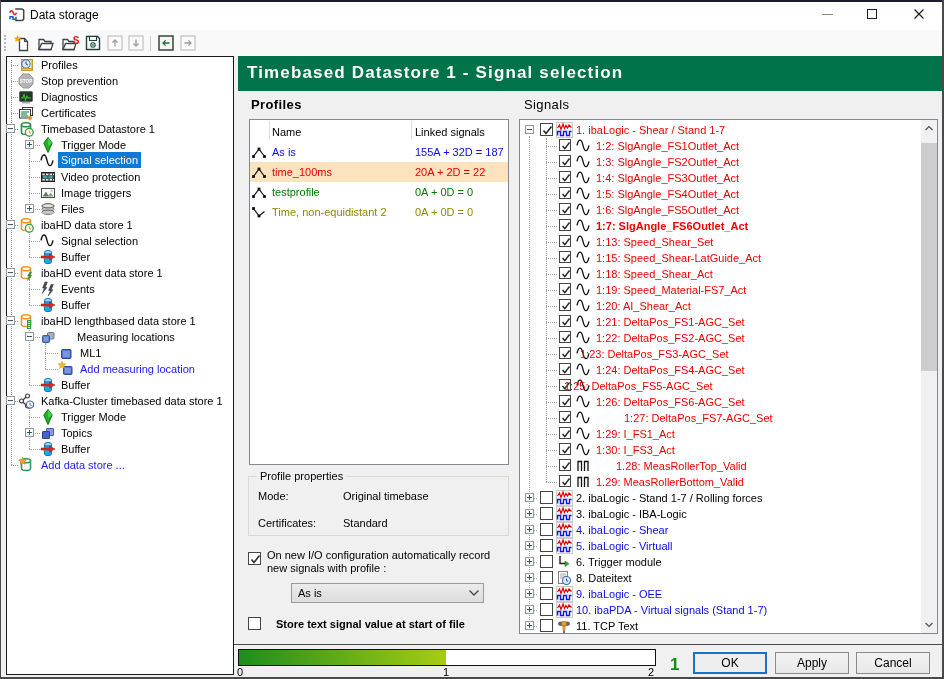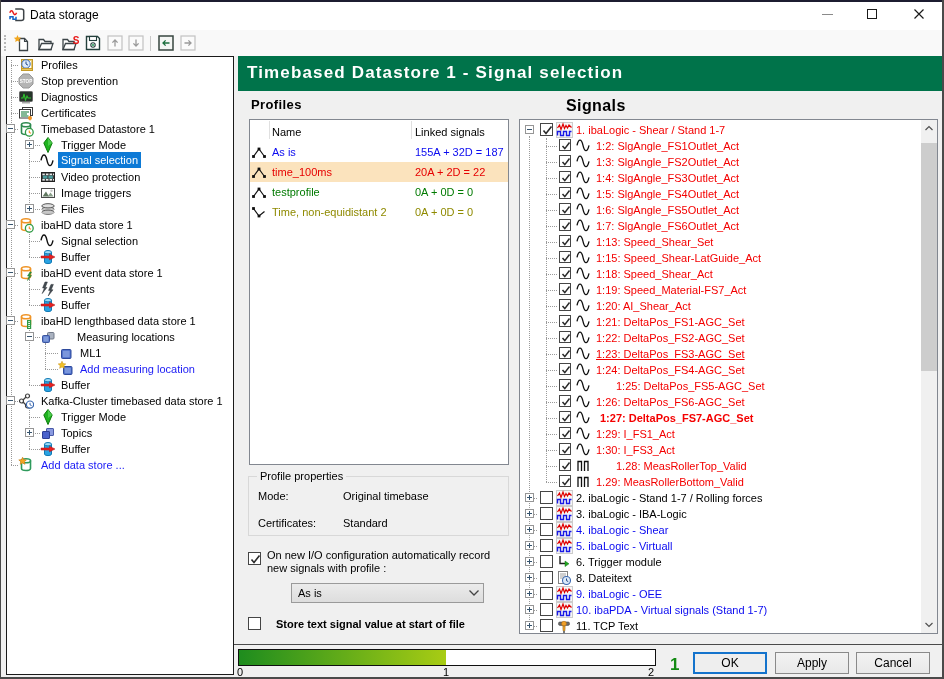--- a/index.html
+++ b/index.html
@@ -310,21 +310,21 @@
 <div class="abs" style="left:18px;top:457px;"><svg width="16" height="16" viewBox="0 0 16 16" style="">
       <path d="M3.5 3.5 L3.5 11.5 A4.5 2 0 0 0 12.5 11.5 L12.5 3.5" fill="#ffffff" stroke="#2e9a5c" stroke-width="1.6"></path>
       <ellipse cx="8" cy="3.7" rx="4.5" ry="2" fill="#ffffff" stroke="#2e9a5c" stroke-width="1.6"></ellipse>
       <polygon points="4.6,0.2 5.7,2.6 8.4,2.9 6.4,4.7 7,7.3 4.6,6 2.2,7.3 2.8,4.7 0.8,2.9 3.5,2.6" fill="#f5a623" stroke="#c87a10" stroke-width="0.6"></polygon>
     </svg></div>
 <div class="abs t11" style="left:41px;top:459px;color:#1a1af5;">Add data store ...</div>
 <div class="abs" style="left:238px;top:56px;width:704px;height:35px;background:#00734a;"></div>
 <div class="abs" style="left:247px;top:63px;font-size:17px;font-weight:bold;color:#ffffff;white-space:nowrap;letter-spacing:1.15px;">Timebased Datastore 1 - Signal selection</div>
 <div class="abs" style="left:234px;top:644px;width:708px;height:1px;background:#4a4a4a;"></div>
 <div class="abs" style="left:251px;top:97px;font-size:13px;font-weight:bold;letter-spacing:0.4px;">Profiles</div>
-<div class="abs" style="left:524px;top:97px;font-size:16px;font-weight:bold;letter-spacing:0.4px;margin-left:42px;">Signals</div>
+<div class="abs" style="left:524px;top:97px;font-size:13px;font-weight:normal;letter-spacing:0.4px;">Signals</div>
 <div class="abs" style="left:249px;top:119px;width:260px;height:346px;background:#ffffff;border:1px solid #828790;"></div>
 <div class="abs" style="left:269px;top:121px;width:1px;height:18px;background:#e0e0e0;"></div>
 <div class="abs" style="left:411px;top:121px;width:1px;height:18px;background:#e0e0e0;"></div>
 <div class="abs t11" style="left:272px;top:126px;">Name</div>
 <div class="abs t11" style="left:415px;top:126px;">Linked signals</div>
 <div class="abs" style="left:252px;top:145px;"><svg width="14" height="14" viewBox="0 0 14 14" style="">
       <path d="M1.5 11.5 L7 4 L12.5 11.5" fill="none" stroke="#101010" stroke-width="1.2"></path>
       <rect x="0.10000000000000009" y="10.1" width="2.8" height="2.8" fill="#101010"></rect>
       <rect x="5.6" y="2.6" width="2.8" height="2.8" fill="#101010"></rect>
       <rect x="11.1" y="10.1" width="2.8" height="2.8" fill="#101010"></rect>
@@ -446,21 +446,21 @@
 <div class="abs t11" style="left:596px;top:204px;color:#f40000;">1:6: SlgAngle_FS5Outlet_Act</div>
 <div class="doth" style="left:546px;top:226px;width:11px;"></div>
 <div class="chk" style="left:559px;top:219px;width:12px;height:12px;">
     <svg width="12" height="12" viewBox="0 0 12 12" style="">
       <path d="M2.5 6 L4.8 8.6 L9.5 2.5" fill="none" stroke="#2a2a2a" stroke-width="1.5"></path>
     </svg>
   </div>
 <div class="abs" style="left:576px;top:218px;"><svg width="16" height="16" viewBox="0 0 16 16" style="">
       <path d="M1 9.5 C2.5 2.5, 5.5 2.5, 7 9.5 C8.5 16.5, 11.5 16.5, 13 9.5" fill="none" stroke="#101010" stroke-width="1.3" transform="translate(0,-2.2)"></path>
     </svg></div>
-<div class="abs t11" style="left:596px;top:220px;color:#f40000;">1:7: SlgAngle_FS6Outlet_Act</div>
+<div class="abs t11" style="left:596px;top:220px;color:#f40000;font-weight:bold;">1:7: SlgAngle_FS6Outlet_Act</div>
 <div class="doth" style="left:546px;top:242px;width:11px;"></div>
 <div class="chk" style="left:559px;top:235px;width:12px;height:12px;">
     <svg width="12" height="12" viewBox="0 0 12 12" style="">
       <path d="M2.5 6 L4.8 8.6 L9.5 2.5" fill="none" stroke="#2a2a2a" stroke-width="1.5"></path>
     </svg>
   </div>
 <div class="abs" style="left:576px;top:234px;"><svg width="16" height="16" viewBox="0 0 16 16" style="">
       <path d="M1 9.5 C2.5 2.5, 5.5 2.5, 7 9.5 C8.5 16.5, 11.5 16.5, 13 9.5" fill="none" stroke="#101010" stroke-width="1.3" transform="translate(0,-2.2)"></path>
     </svg></div>
 <div class="abs t11" style="left:596px;top:236px;color:#f40000;">1:13: Speed_Shear_Set</div>
@@ -526,61 +526,61 @@
 <div class="abs t11" style="left:596px;top:332px;color:#f40000;">1:22: DeltaPos_FS2-AGC_Set</div>
 <div class="doth" style="left:546px;top:354px;width:11px;"></div>
 <div class="chk" style="left:559px;top:347px;width:12px;height:12px;">
     <svg width="12" height="12" viewBox="0 0 12 12" style="">
       <path d="M2.5 6 L4.8 8.6 L9.5 2.5" fill="none" stroke="#2a2a2a" stroke-width="1.5"></path>
     </svg>
   </div>
 <div class="abs" style="left:576px;top:346px;"><svg width="16" height="16" viewBox="0 0 16 16" style="">
       <path d="M1 9.5 C2.5 2.5, 5.5 2.5, 7 9.5 C8.5 16.5, 11.5 16.5, 13 9.5" fill="none" stroke="#101010" stroke-width="1.3" transform="translate(0,-2.2)"></path>
     </svg></div>
-<div class="abs t11" style="left:596px;top:348px;color:#f40000;text-decoration:underline;">1:23: DeltaPos_FS3-AGC_Set</div>
+<div class="abs t11" style="left:580px;top:348px;color:#f40000;">1:23: DeltaPos_FS3-AGC_Set</div>
 <div class="doth" style="left:546px;top:370px;width:11px;"></div>
 <div class="chk" style="left:559px;top:363px;width:12px;height:12px;">
     <svg width="12" height="12" viewBox="0 0 12 12" style="">
       <path d="M2.5 6 L4.8 8.6 L9.5 2.5" fill="none" stroke="#2a2a2a" stroke-width="1.5"></path>
     </svg>
   </div>
 <div class="abs" style="left:576px;top:362px;"><svg width="16" height="16" viewBox="0 0 16 16" style="">
       <path d="M1 9.5 C2.5 2.5, 5.5 2.5, 7 9.5 C8.5 16.5, 11.5 16.5, 13 9.5" fill="none" stroke="#101010" stroke-width="1.3" transform="translate(0,-2.2)"></path>
     </svg></div>
 <div class="abs t11" style="left:596px;top:364px;color:#f40000;">1:24: DeltaPos_FS4-AGC_Set</div>
 <div class="doth" style="left:546px;top:386px;width:11px;"></div>
 <div class="chk" style="left:559px;top:379px;width:12px;height:12px;">
     <svg width="12" height="12" viewBox="0 0 12 12" style="">
       <path d="M2.5 6 L4.8 8.6 L9.5 2.5" fill="none" stroke="#2a2a2a" stroke-width="1.5"></path>
     </svg>
   </div>
 <div class="abs" style="left:576px;top:378px;"><svg width="16" height="16" viewBox="0 0 16 16" style="">
       <path d="M1 9.5 C2.5 2.5, 5.5 2.5, 7 9.5 C8.5 16.5, 11.5 16.5, 13 9.5" fill="none" stroke="#101010" stroke-width="1.3" transform="translate(0,-2.2)"></path>
     </svg></div>
-<div class="abs t11" style="left:616px;top:380px;color:#f40000;">1:25: DeltaPos_FS5-AGC_Set</div>
+<div class="abs t11" style="left:564px;top:380px;color:#f40000;">1:25: DeltaPos_FS5-AGC_Set</div>
 <div class="doth" style="left:546px;top:402px;width:11px;"></div>
 <div class="chk" style="left:559px;top:395px;width:12px;height:12px;">
     <svg width="12" height="12" viewBox="0 0 12 12" style="">
       <path d="M2.5 6 L4.8 8.6 L9.5 2.5" fill="none" stroke="#2a2a2a" stroke-width="1.5"></path>
     </svg>
   </div>
 <div class="abs" style="left:576px;top:394px;"><svg width="16" height="16" viewBox="0 0 16 16" style="">
       <path d="M1 9.5 C2.5 2.5, 5.5 2.5, 7 9.5 C8.5 16.5, 11.5 16.5, 13 9.5" fill="none" stroke="#101010" stroke-width="1.3" transform="translate(0,-2.2)"></path>
     </svg></div>
 <div class="abs t11" style="left:596px;top:396px;color:#f40000;">1:26: DeltaPos_FS6-AGC_Set</div>
 <div class="doth" style="left:546px;top:418px;width:11px;"></div>
 <div class="chk" style="left:559px;top:411px;width:12px;height:12px;">
     <svg width="12" height="12" viewBox="0 0 12 12" style="">
       <path d="M2.5 6 L4.8 8.6 L9.5 2.5" fill="none" stroke="#2a2a2a" stroke-width="1.5"></path>
     </svg>
   </div>
 <div class="abs" style="left:576px;top:410px;"><svg width="16" height="16" viewBox="0 0 16 16" style="">
       <path d="M1 9.5 C2.5 2.5, 5.5 2.5, 7 9.5 C8.5 16.5, 11.5 16.5, 13 9.5" fill="none" stroke="#101010" stroke-width="1.3" transform="translate(0,-2.2)"></path>
     </svg></div>
-<div class="abs t11" style="left:600px;top:412px;color:#f40000;font-weight:bold;">1:27: DeltaPos_FS7-AGC_Set</div>
+<div class="abs t11" style="left:624px;top:412px;color:#f40000;">1:27: DeltaPos_FS7-AGC_Set</div>
 <div class="doth" style="left:546px;top:434px;width:11px;"></div>
 <div class="chk" style="left:559px;top:427px;width:12px;height:12px;">
     <svg width="12" height="12" viewBox="0 0 12 12" style="">
       <path d="M2.5 6 L4.8 8.6 L9.5 2.5" fill="none" stroke="#2a2a2a" stroke-width="1.5"></path>
     </svg>
   </div>
 <div class="abs" style="left:576px;top:426px;"><svg width="16" height="16" viewBox="0 0 16 16" style="">
       <path d="M1 9.5 C2.5 2.5, 5.5 2.5, 7 9.5 C8.5 16.5, 11.5 16.5, 13 9.5" fill="none" stroke="#101010" stroke-width="1.3" transform="translate(0,-2.2)"></path>
     </svg></div>
 <div class="abs t11" style="left:596px;top:428px;color:#f40000;">1:29: I_FS1_Act</div>

